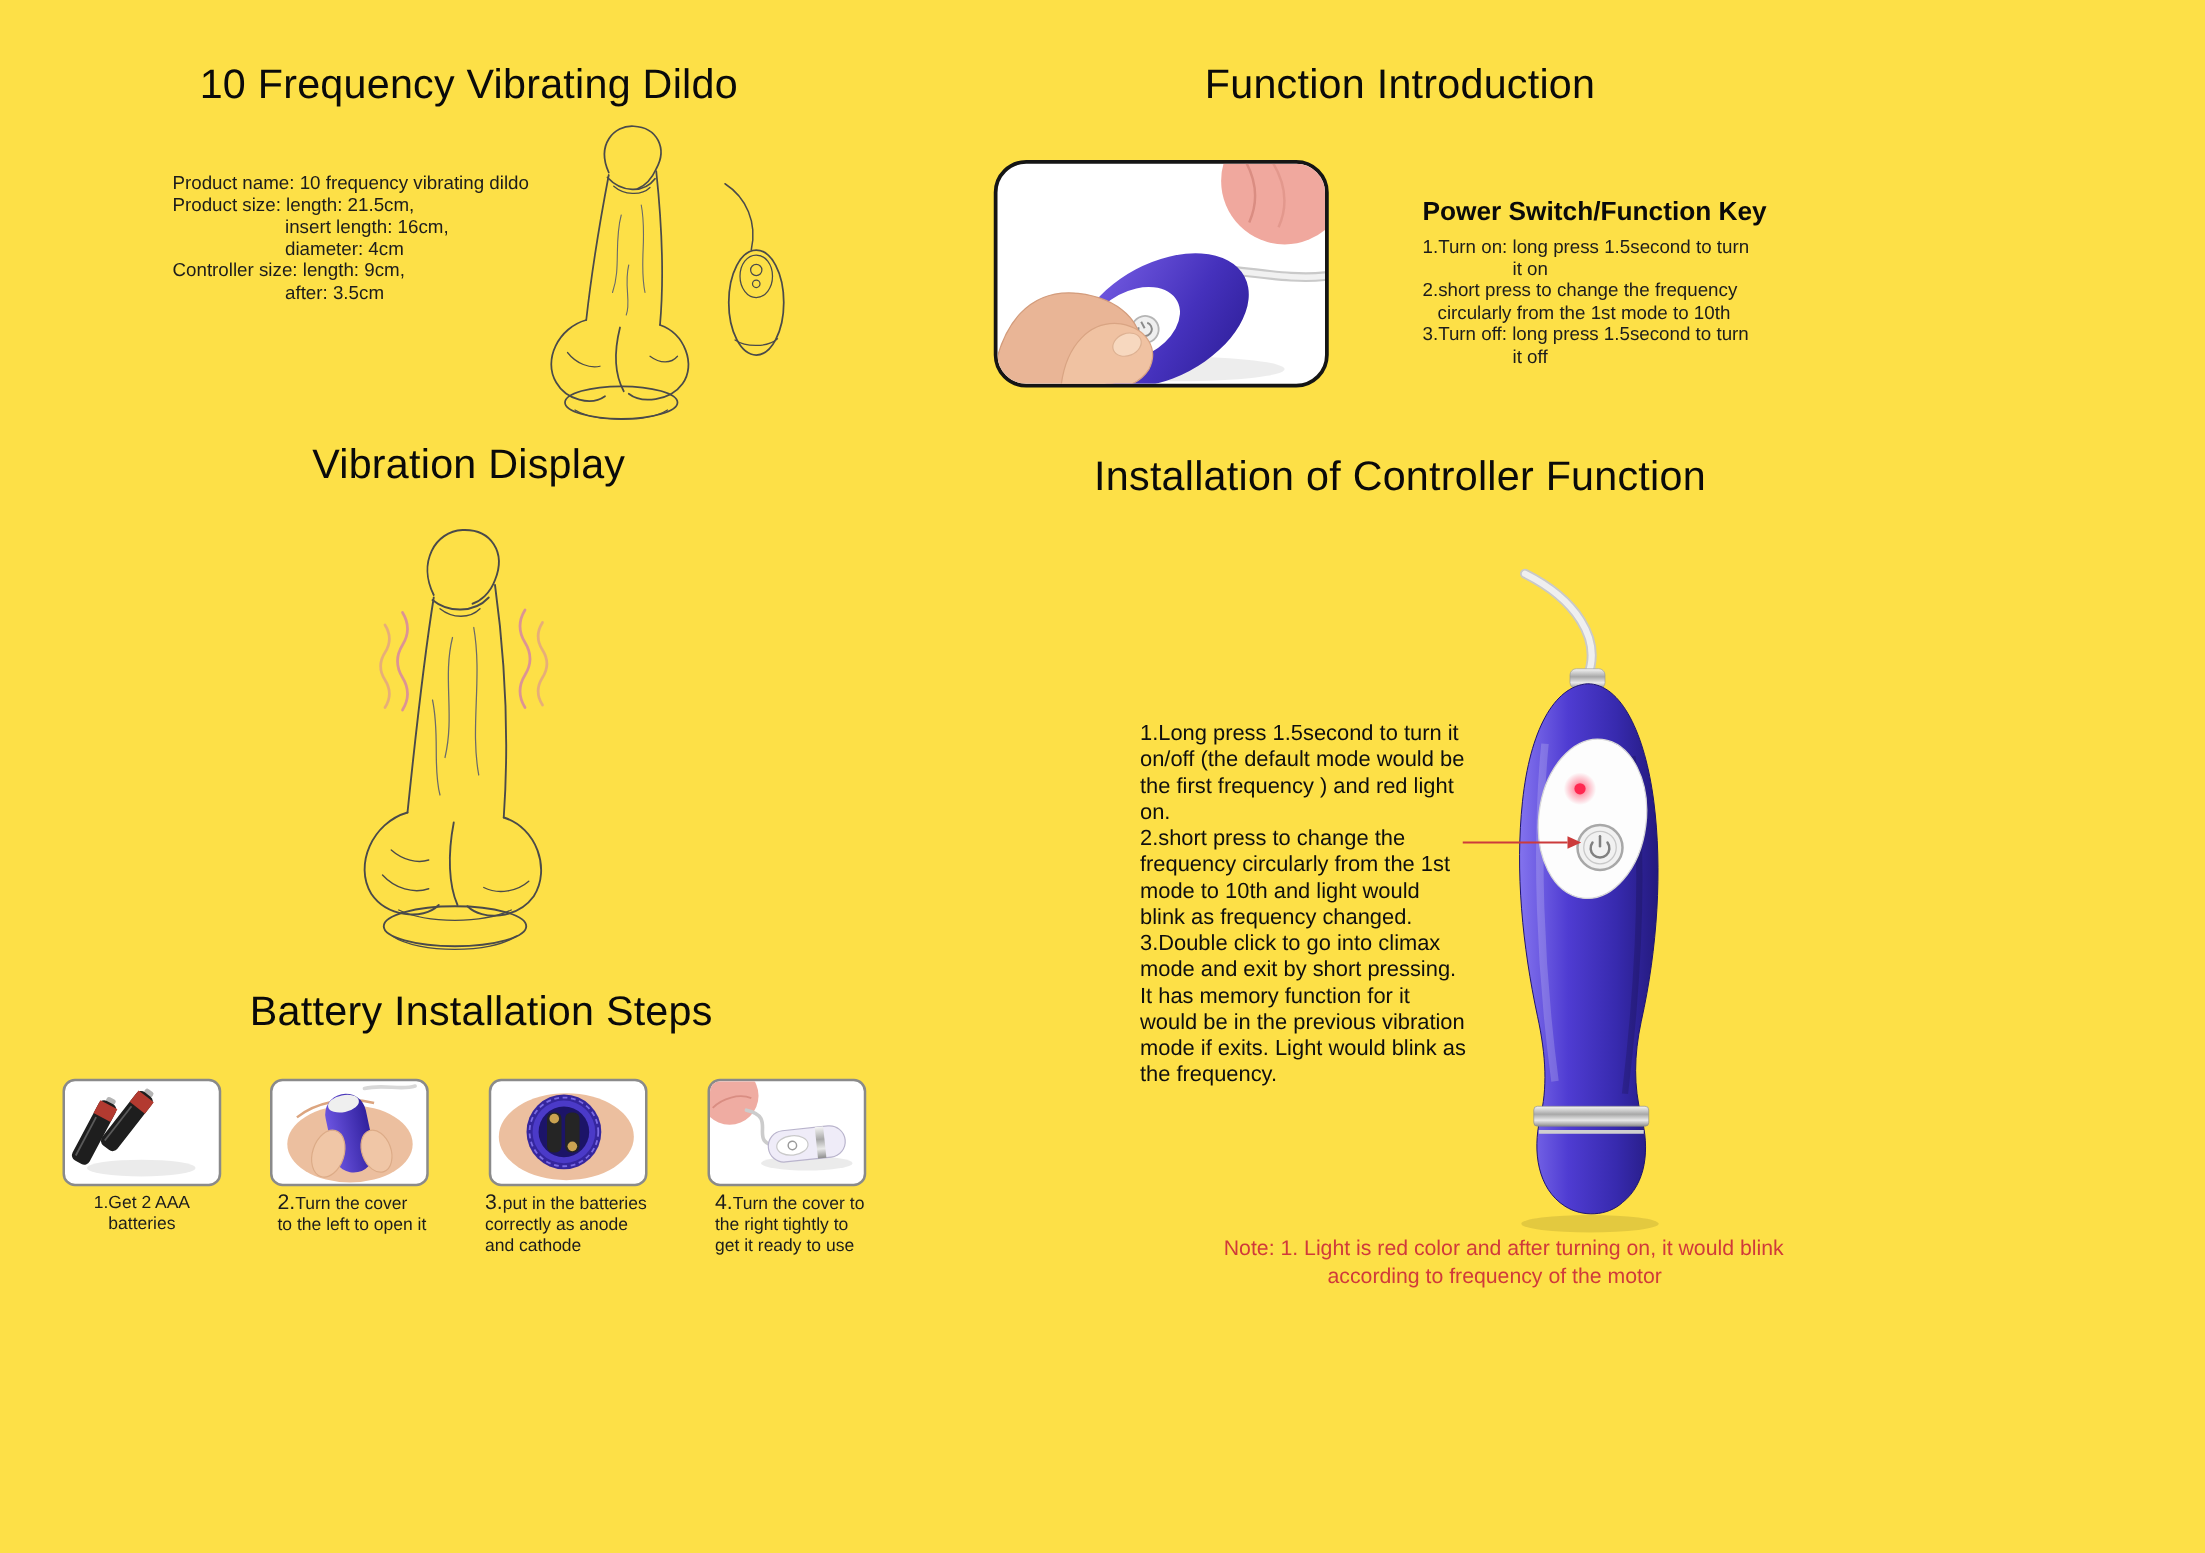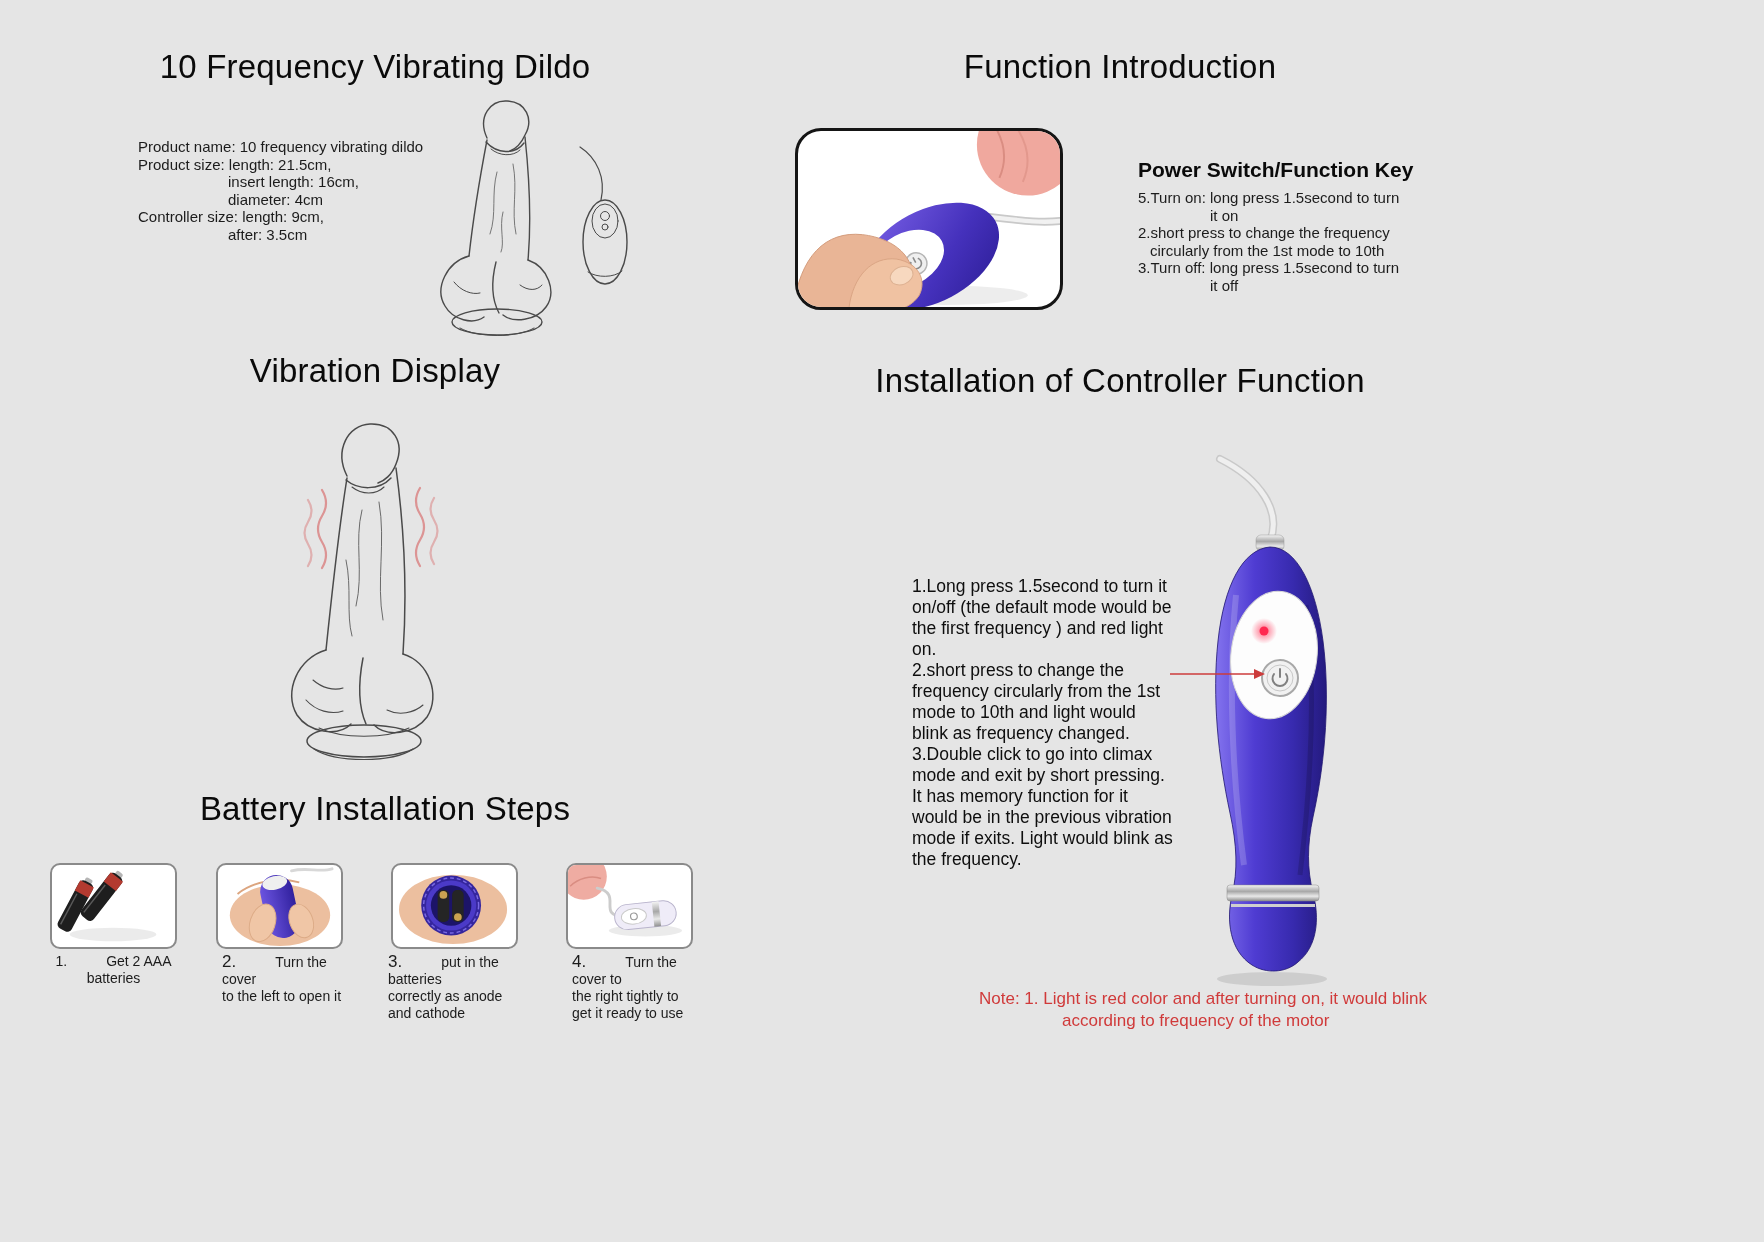--- a/index.html
+++ b/index.html
@@ -1,38 +1,38 @@
 <!DOCTYPE html>
 <html><head>
 <meta charset="utf-8">
 <style>
   * { margin:0; padding:0; box-sizing:border-box; }
   html,body { background:#ffffff; }
   body { font-family:"Liberation Sans", sans-serif; color:#111; }
-  #page { position:relative; width:1764px; height:1242px; background:#e5e5e5; overflow:hidden; }
+  #page { position:relative; width:1764px; height:1242px; background:#fde047; overflow:hidden; }
   .abs { position:absolute; }
   .sec-title { font-size:33px; font-weight:400; text-align:center; color:#0a0a0a; letter-spacing:.2px; }
 
   
   .specs { font-size:15px; line-height:17.5px; color:#1c1c1c; }
   .specs .ind { padding-left:90px; }
 
   
   .photo-box { width:268px; height:182px; border:3px solid #151515; border-radius:26px; overflow:hidden; background:#fff; }
   .fi-heading { font-size:21px; font-weight:700; color:#0a0a0a; }
   .fi-items { font-size:15px; line-height:17.5px; color:#1c1c1c; width:320px; }
   .fi-cont-center { padding-left:72px; }
   .fi-cont-small { padding-left:12px; }
 
   
   .step-box { position:absolute; top:863px; width:127px; height:86px; border:2px solid #8a8a8a; border-radius:10px; overflow:hidden; background:#fff; }
   .step-cap { position:absolute; top:953px; font-size:14px; line-height:17px; color:#1c1c1c; }
   .step-cap .num { font-size:17px; }
   .step-cap.first .num { font-size:14px; }
-  .step-cap .txt { white-space:pre-line;margin-left:39px; }
+  .step-cap .txt { white-space:pre-line; }
   .step-cap.first { text-align:center; }
 
   
   .ctrl-text { font-size:17.5px; line-height:21px; width:262px; color:#0e0e0e; }
   .ctrl-text p { margin:0; }
   .note { font-size:17px; line-height:22px; color:#d03a3a; }
   .note .n2 { padding-left:83px; }
   .note .n3 { padding-left:50px; }
 </style>
 </head>
@@ -130,21 +130,21 @@
       </g>
       <path d="M-5,182 C 2,128 28,102 66,106 C 100,110 120,130 117,154 C 113,178 86,186 58,184 C 36,183 12,185 -5,182 Z" fill="#e9b596" stroke="#d39c7c" stroke-width="1"></path>
       <path d="M52,182 C 56,148 76,128 101,131 C 123,135 132,152 124,168 C 112,187 78,191 52,182 Z" fill="#f0c2a2" stroke="#d9a483" stroke-width="1"></path>
       <ellipse cx="106" cy="148" rx="12" ry="9" transform="rotate(-22 106 148)" fill="#f7d8bf" stroke="#ddb192" stroke-width="1"></ellipse>
     </svg>
   </div>
 
   <div class="abs fi-heading" style="left:1138px; top:158px;">Power Switch/Function Key</div>
 
   <div class="abs fi-items" style="left:1138px; top:189px;">
-    <div>5.Turn on: long press 1.5second to turn</div>
+    <div>1.Turn on: long press 1.5second to turn</div>
     <div class="fi-cont-center">it on</div>
     <div>2.short press to change the frequency</div>
     <div class="fi-cont-small">circularly from the 1st mode to 10th</div>
     <div>3.Turn off: long press 1.5second to turn</div>
     <div class="fi-cont-center">it off</div>
   </div>
 
   <h1 class="abs sec-title" style="left:150px; top:352px; width:450px;">Vibration Display</h1>
 
   <svg class="abs" style="left:262px; top:410px;" width="215" height="380" viewBox="0 0 215 380">

